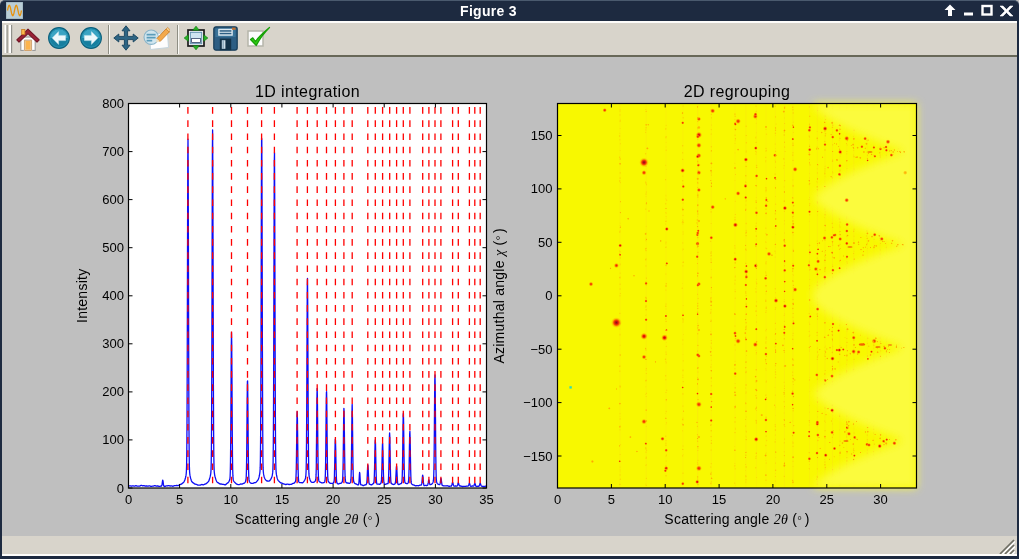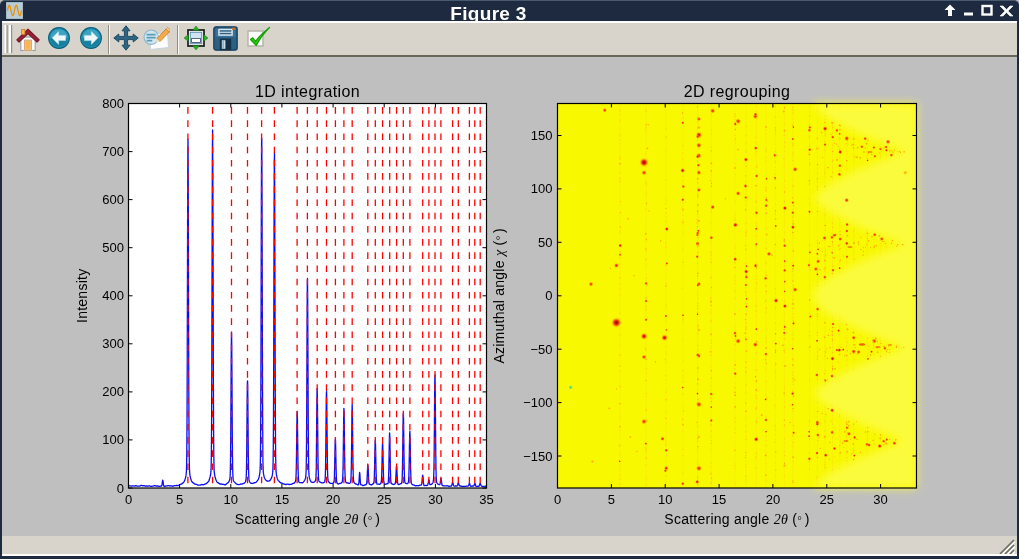--- a/index.html
+++ b/index.html
@@ -1,19 +1,19 @@
 <!DOCTYPE html>
 <html><head><meta charset="utf-8"><style>
 * { margin:0; padding:0; box-sizing:border-box; }
 body { width:1019px; height:559px; position:relative; overflow:hidden;
   font-family:"Liberation Sans", sans-serif; background:#bfbfbf; }
 #titlebar { position:absolute; left:0; top:0; width:1019px; height:21px; background:#1d2a40;
   border-radius:5px 5px 0 0; border-top:1px solid #4a5a6e; }
 #titletxt { position:absolute; left:23px; top:2.5px; width:915px; text-align:center;
-  color:#ffffff; font-size:19px; font-weight:bold; letter-spacing:0.3px;padding-left:16px; }
+  color:#ffffff; font-size:14px; font-weight:bold; letter-spacing:0.3px;padding-left:16px; }
 #tbhl { position:absolute; left:0; top:21px; width:1019px; height:2px; background:#fdfcfa; }
 #toolbar { position:absolute; left:0; top:23px; width:1019px; height:32px; background:#d8d4cb; }
 #tbline { position:absolute; left:0; top:55px; width:1019px; height:2px; background:#686858; }
 #canvas { position:absolute; left:2px; top:57px; width:1015px; height:479px; background:#bfbfbf; }
 #statusbar { position:absolute; left:2px; top:536px; width:1015px; height:18px; background:#d8d4cb; }
 #botwhite { position:absolute; left:2px; top:554px; width:1015px; height:2px; background:#fdfcfa; }
 #botnavy { position:absolute; left:0; top:556px; width:1019px; height:3px; background:#1d2a40; }
 .sideL { position:absolute; left:0; top:5px; width:2px; height:554px; background:#1d2a40; }
 .sideR { position:absolute; left:1017px; top:5px; width:2px; height:554px; background:#1d2a40; }
 .ticon { position:absolute; top:25px; }

